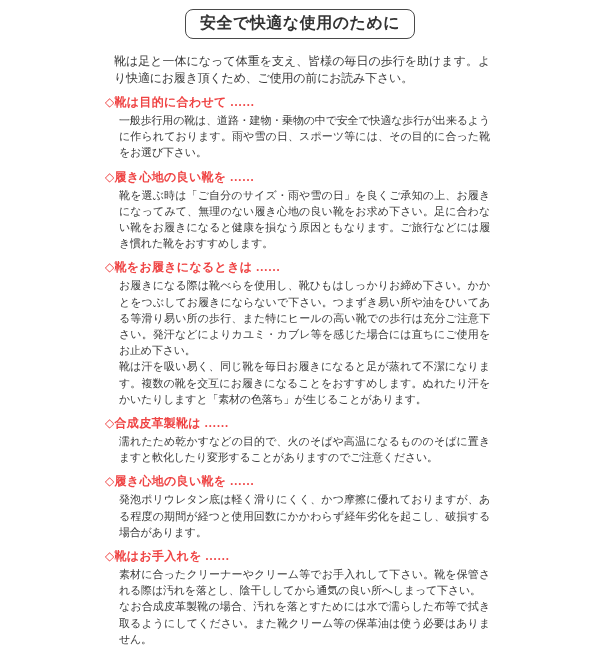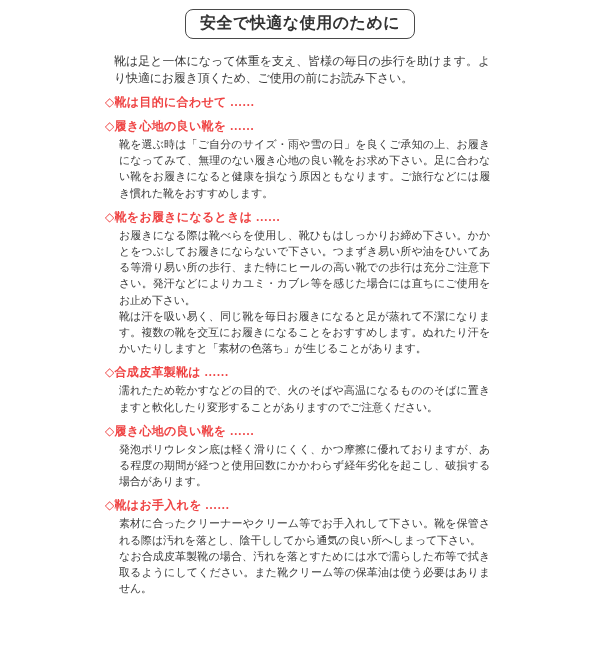--- a/index.html
+++ b/index.html
@@ -62,20 +62,21 @@
 <div class="page">
 
   <div class="title-wrap">
     <div class="title-box">安全で快適な使用のために</div>
   </div>
 
   <p class="intro">靴は足と一体になって体重を支え、皆様の毎日の歩行を助けます。より快適にお履き頂くため、ご使用の前にお読み下さい。</p>
 
   <section>
     <h2 class="sec-head">◇靴は目的に合わせて ……</h2>
+    <p class="sec-body">一般歩行用の靴は、道路・建物・乗物の中で安全で快適な歩行が出来るように作られております。雨や雪の日、スポーツ等には、その目的に合った靴をお選び下さい。</p>
   </section>
 
   <section>
     <h2 class="sec-head">◇履き心地の良い靴を ……</h2>
     <p class="sec-body">靴を選ぶ時は「ご自分のサイズ・雨や雪の日」を良くご承知の上、お履きになってみて、無理のない履き心地の良い靴をお求め下さい。足に合わない靴をお履きになると健康を損なう原因ともなります。ご旅行などには履き慣れた靴をおすすめします。</p>
   </section>
 
   <section>
     <h2 class="sec-head">◇靴をお履きになるときは ……</h2>
     <p class="sec-body">お履きになる際は靴べらを使用し、靴ひもはしっかりお締め下さい。かかとをつぶしてお履きにならないで下さい。つまずき易い所や油をひいてある等滑り易い所の歩行、また特にヒールの高い靴での歩行は充分ご注意下さい。発汗などによりカユミ・カブレ等を感じた場合には直ちにご使用をお止め下さい。</p>

